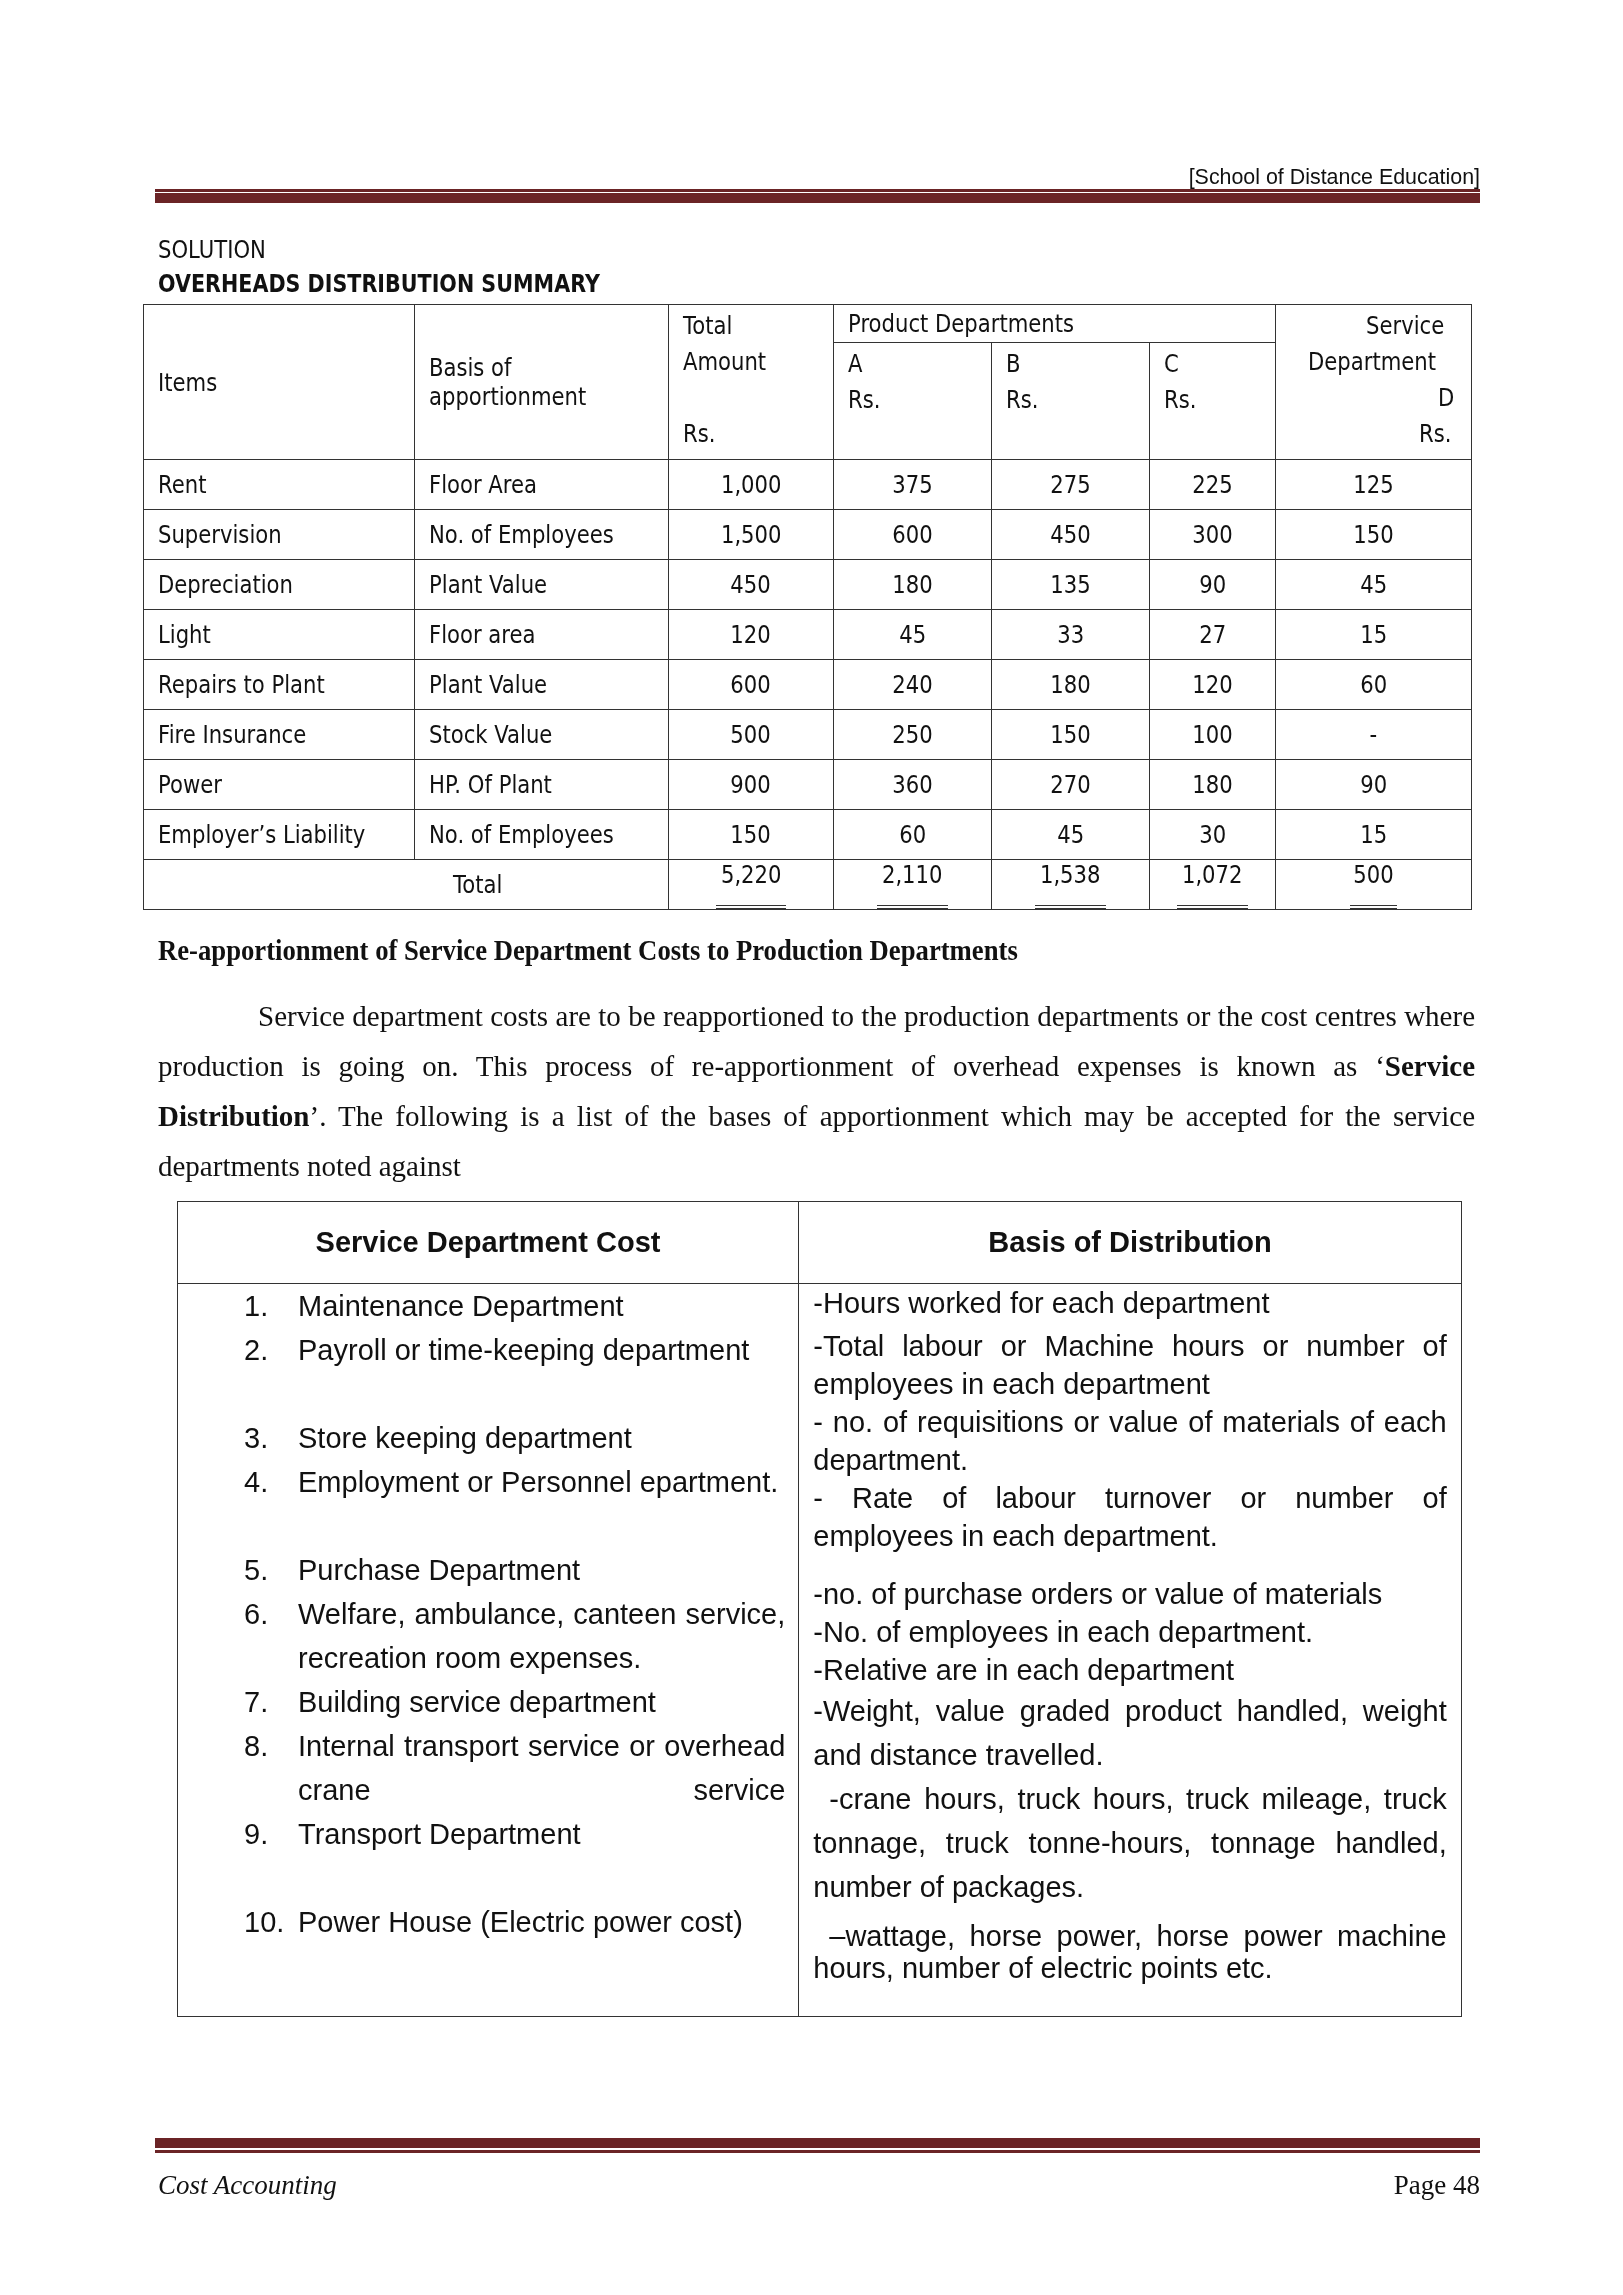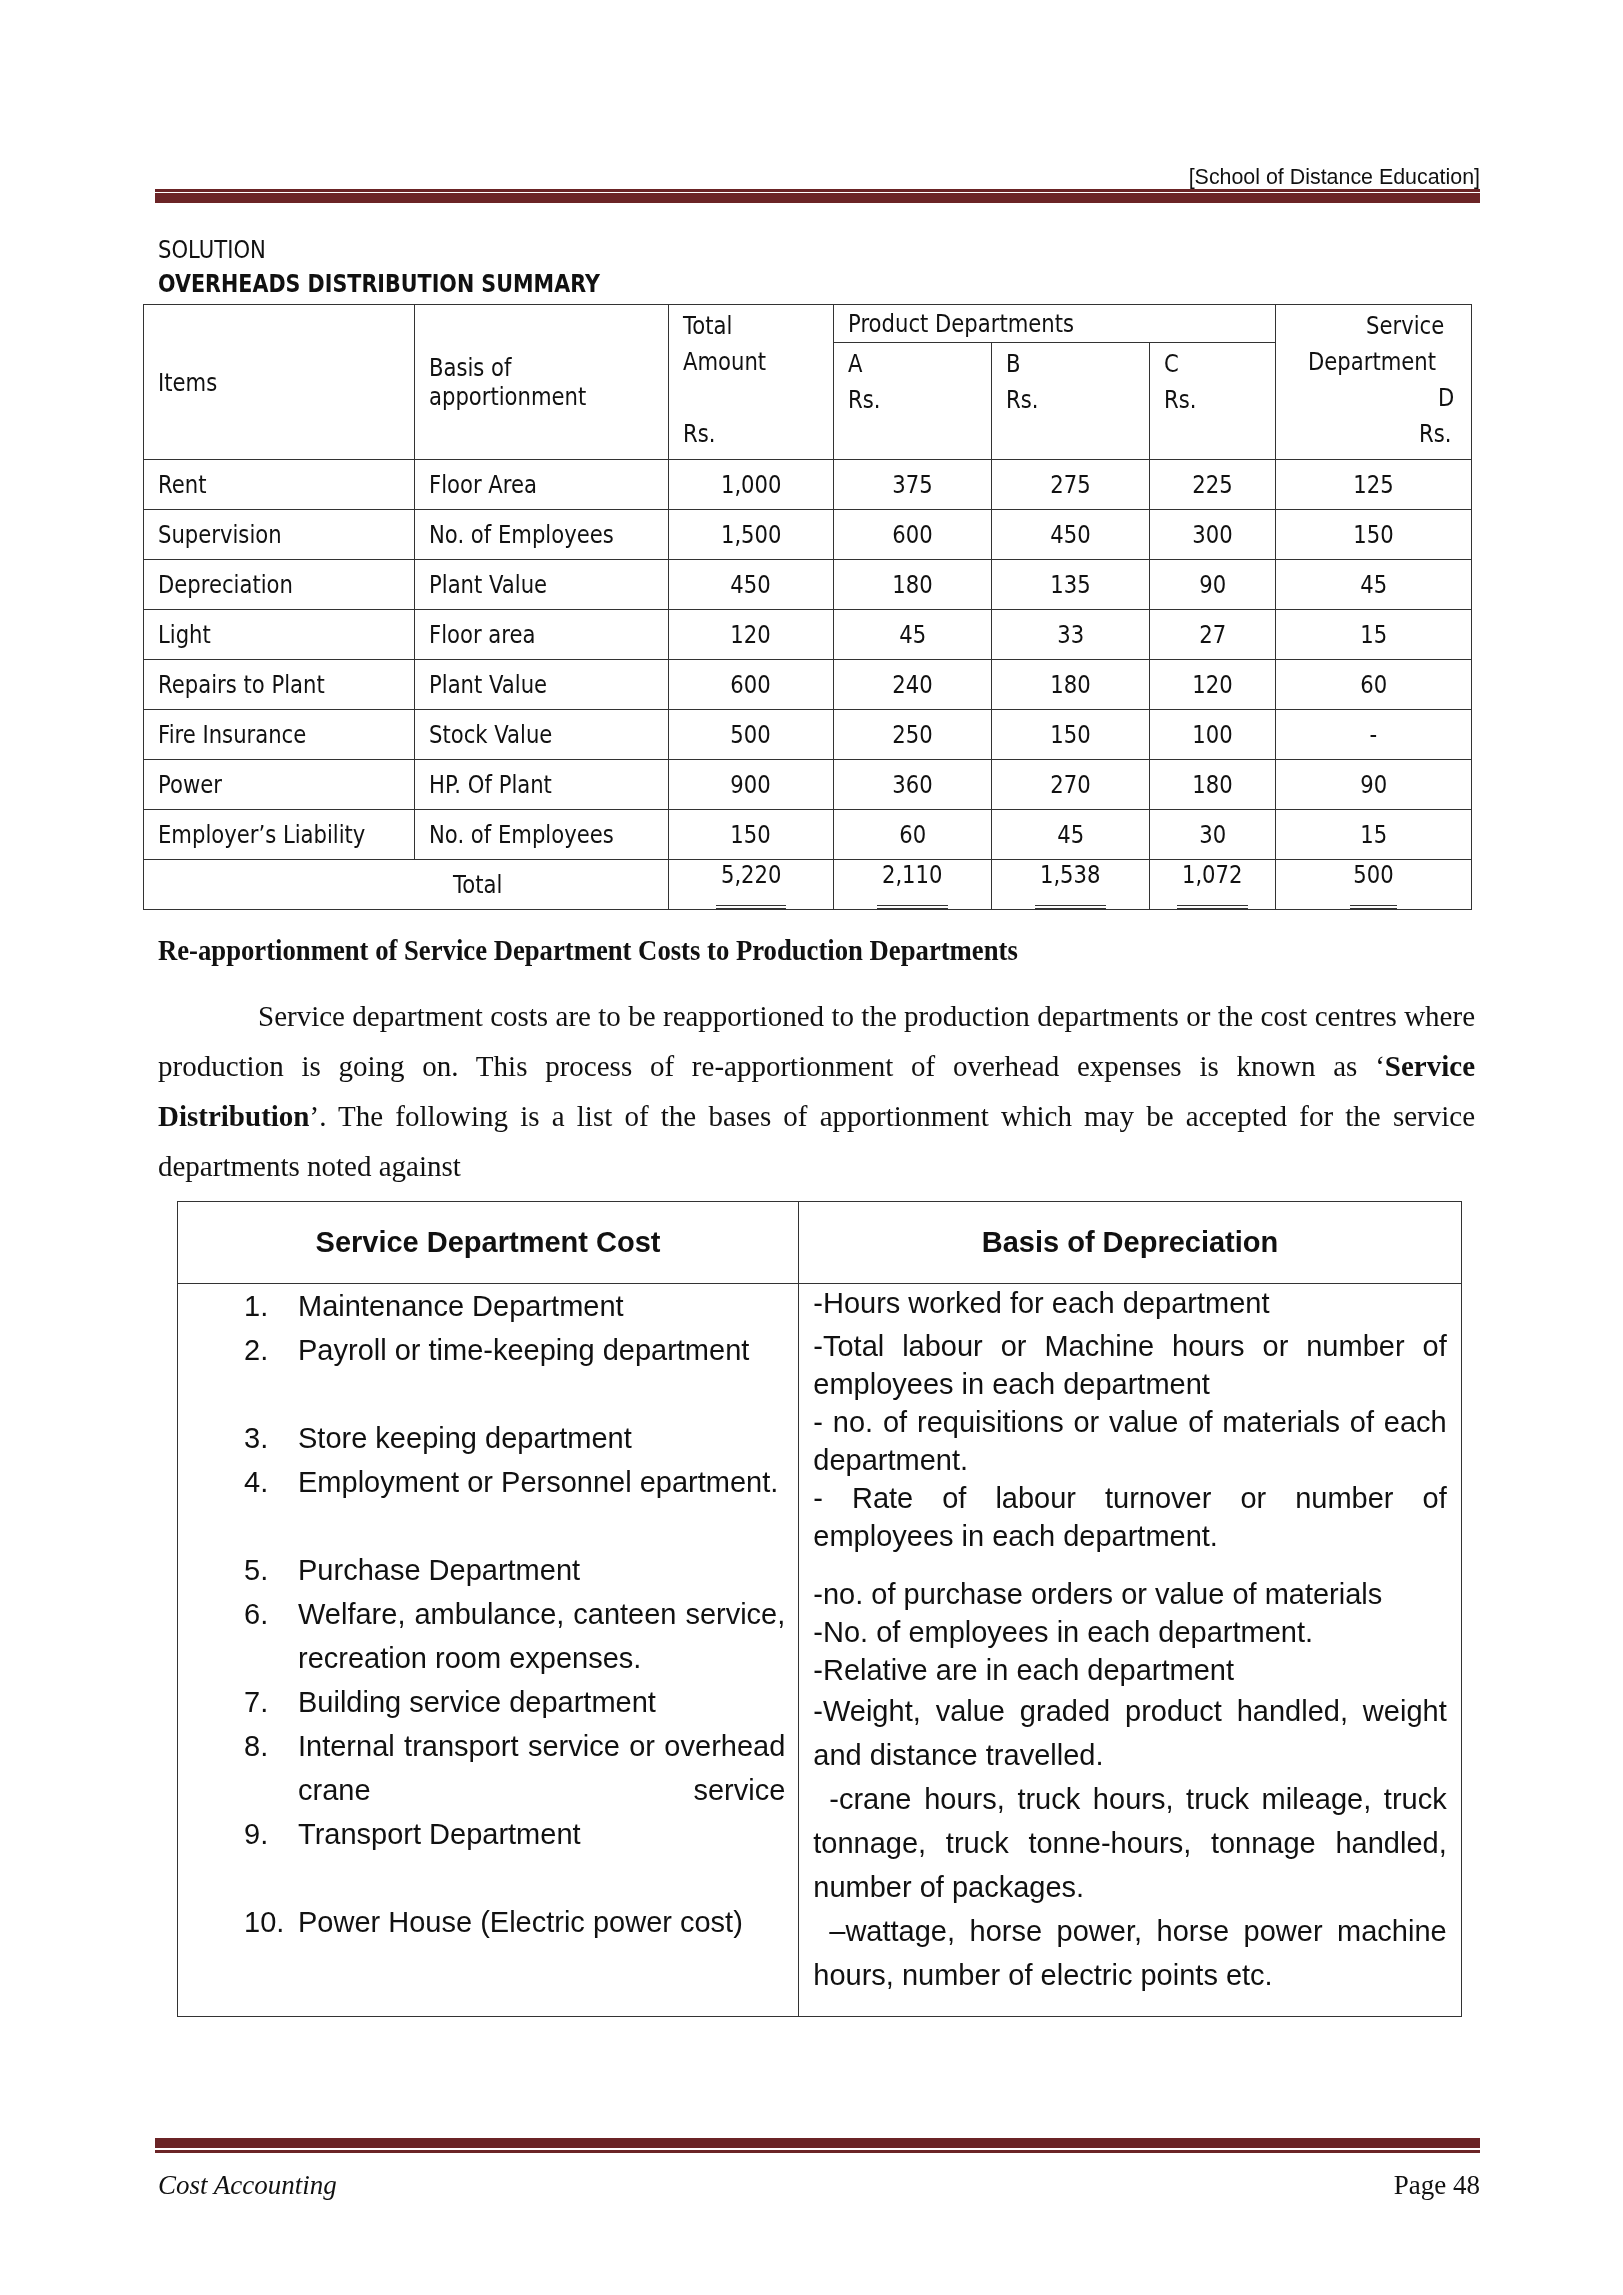--- a/index.html
+++ b/index.html
@@ -179,21 +179,21 @@
 </tbody>
   </table>
 
 <div class="abs h2">Re-apportionment of Service Department Costs to Production Departments</div>
 <div class="abs para"><span class="indent"></span><span>Service department costs are to be reapportioned to the production departments or the cost centres where production is going on. This process of re-apportionment of overhead expenses is known as ‘</span><b>Service Distribution</b><span>’. The following is a list of the bases of apportionment which may be accepted for the service departments noted against</span></div>
 
 <table class="svc">
   <tbody>
       <tr>
     <th class="left-col">Service Department Cost</th>
-    <th>Basis of Depreciation</th>
+    <th>Basis of Distribution</th>
   </tr>
   <tr style="height:733px;">
     <td class="left-col">
       <div class="li" style="margin-top:0px;">
             <span class="n">1.</span>
             <span class="t">Maintenance Department</span>
           </div>
       <div class="li">
             <span class="n">2.</span>
             <span class="t">Payroll or time-keeping department</span>
@@ -234,21 +234,21 @@
     <td class="right-col">
       <div class="bl">-Hours worked for each department</div>
       <div class="bl" style="margin-top:4.8px;">-Total labour or Machine hours or number of employees in each department</div>
       <div class="bl">- no. of requisitions or value of materials of each department.</div>
       <div class="bl">- Rate of labour turnover or number of employees in each department.</div>
       <div class="bl" style="margin-top:20px;">-no. of purchase orders or value of materials</div>
       <div class="bl">-No. of employees in each department.</div>
       <div class="bl">-Relative are in each department</div>
       <div class="bl" style="line-height:44px;">-Weight, value graded product handled, weight and distance travelled.</div>
       <div class="bl" style="line-height:44px; text-indent:16px;">-crane hours, truck hours, truck mileage, truck tonnage, truck tonne-hours, tonnage handled, number of packages.</div>
-      <div class="bl" style="line-height:44px; text-indent:16px;">–wattage, horse power, horse power machine hours, number of electric points etc.</div>
+      <div class="bl" style="line-height:32px; text-indent:16px;margin-top:11px;">–wattage, horse power, horse power machine hours, number of electric points etc.</div>
     </td>
   </tr>
 </tbody>
   </table>
 
 <div class="abs rule rule-thick" style="top:2138px;"></div>
 <div class="abs rule rule-thin" style="top:2150px;"></div>
 <div class="abs ftr-left">Cost Accounting</div>
 <div class="abs ftr-right">Page 48</div>
 

